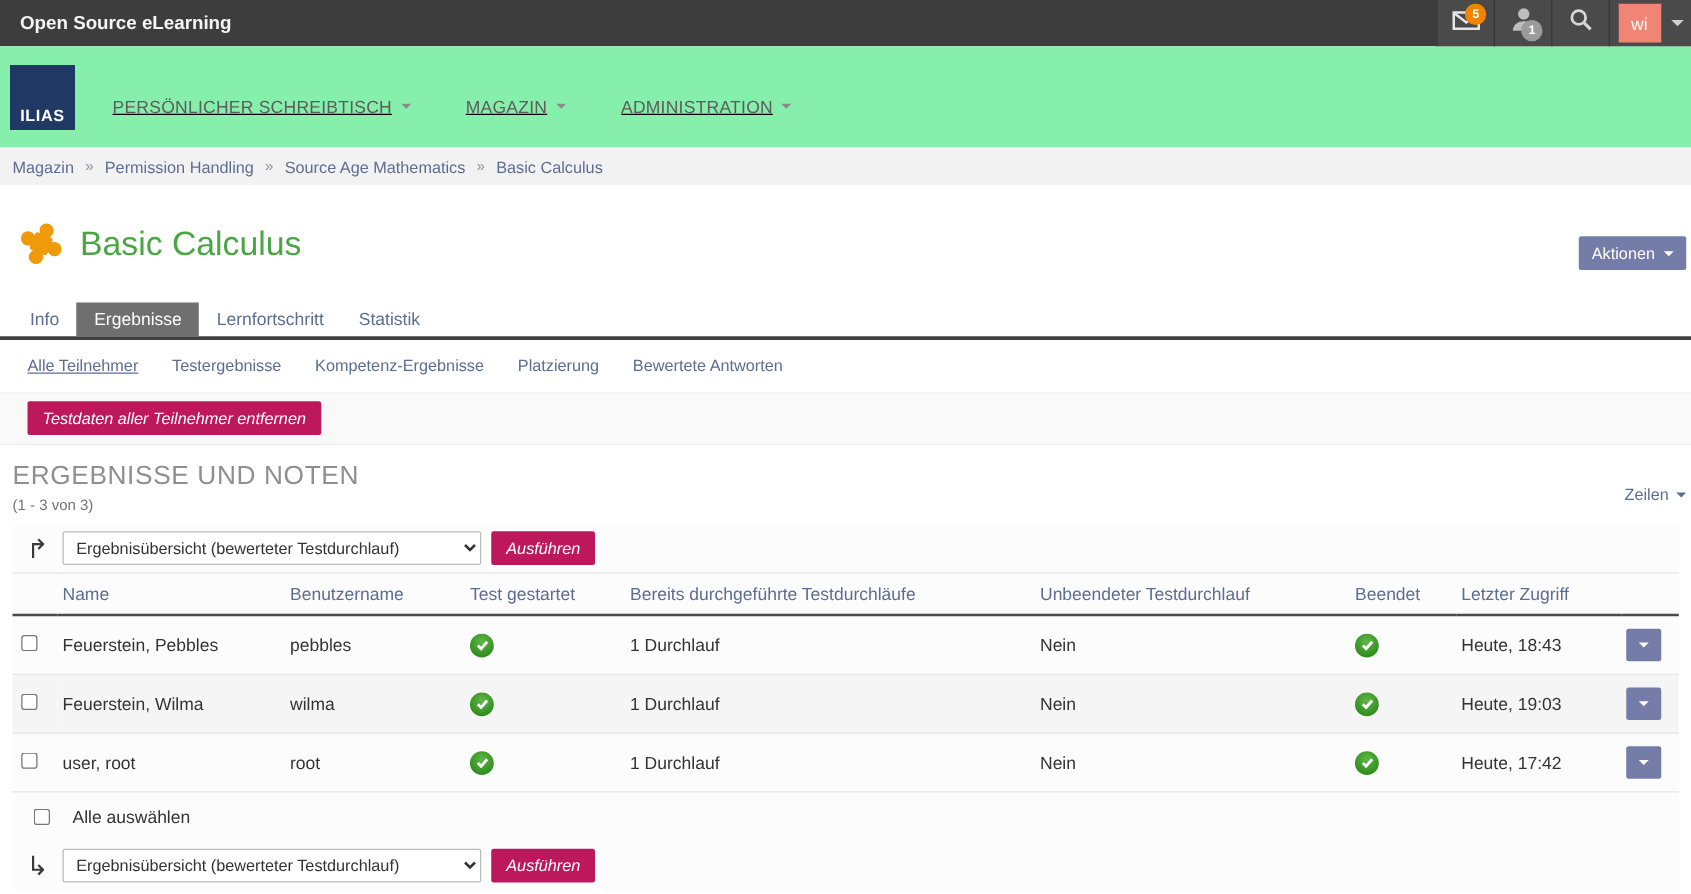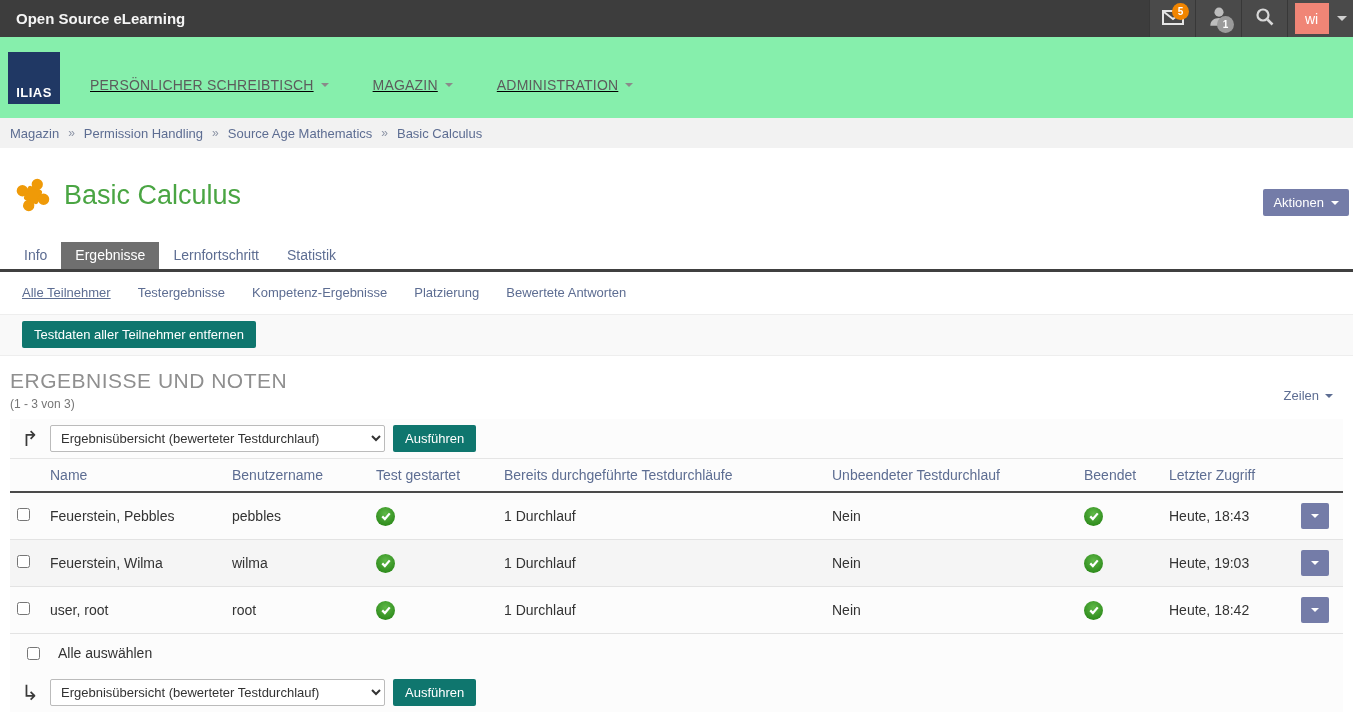--- a/index.html
+++ b/index.html
@@ -51,28 +51,28 @@
   .tabbar { display:flex; padding-left:10px; border-bottom:3px solid #404040; }
   .tab { font-size:14px; color:#5d6d92; padding:5px 14px 6px; cursor:pointer; }
   .tab.active { background:#6f6f6f; color:#fff; }
   .subtabbar { display:flex; gap:27px; padding:13px 0 14px 22px; }
   .subtab { font-size:13px; color:#5d6d92; cursor:pointer; }
   .subtab.active { text-decoration:underline; }
 
   
   .toolstrip { background:#f9f9f9; border-top:1px solid #eee; border-bottom:1px solid #eee;
     padding:6px 22px 7px; }
-  .btn { background:#0f766e; color:#fff; border:none; border-radius:2px; font-size:13px;
-    padding:6px 12px; cursor:pointer; }
+  .btn { background:#be185d; color:#fff; border:none; border-radius:2px; font-size:13px;
+    padding:6px 12px; cursor:pointer;font-style:italic; }
 
   
   .results-head { padding:13px 10px 0; position:relative; }
   .section-title { color:#8f8f8f; font-size:21px; font-weight:300; letter-spacing:.5px; }
   .range { color:#767676; font-size:12px; margin-top:4px; }
-  .rows-link { position:absolute; right:20px; top:32px; color:#5d6d92; font-size:13px;
+  .rows-link { position:absolute; right:4px; top:32px; color:#5d6d92; font-size:13px;
     display:flex; align-items:center; gap:6px; cursor:pointer; }
   .rows-link .caret { border-top-color:#5d6d92; border-left-width:4px; border-right-width:4px; border-top-width:4px; }
 
   
   .table-wrap { margin:8px 10px 0; background:#fcfcfc; }
   .ctrl-row { display:flex; align-items:center; gap:8px; padding:6px 0 6px 8px; }
   .corner-arrow { font-family:"DejaVu Sans", sans-serif; font-size:21px; color:#3a3a3a; width:24px;
     text-align:center; line-height:24px; }
   .action-select { width:335px; height:27px; border:1px solid #bbb; border-radius:2px; background:#fff;
     font-size:13px; color:#333; padding:0 6px; font-family:"Liberation Sans", sans-serif; }
@@ -307,21 +307,21 @@
           </td>
         <td>1 Durchlauf</td>
         <td>Nein</td>
         <td>
             <span class="check-circle">
               <svg width="12" height="12" viewBox="0 0 16 16">
                 <polyline points="3,8.5 6.5,12 13,4.5" fill="none" stroke="#fff" stroke-width="3"></polyline>
               </svg>
             </span>
           </td>
-        <td>Heute, 18:42</td>
+        <td>Heute, 17:42</td>
         <td>
             <button class="row-action">
               <span class="caret"></span>
             </button>
           </td>
       </tr>
     </tbody>
   </table>
 
   <div class="selectall-row">

